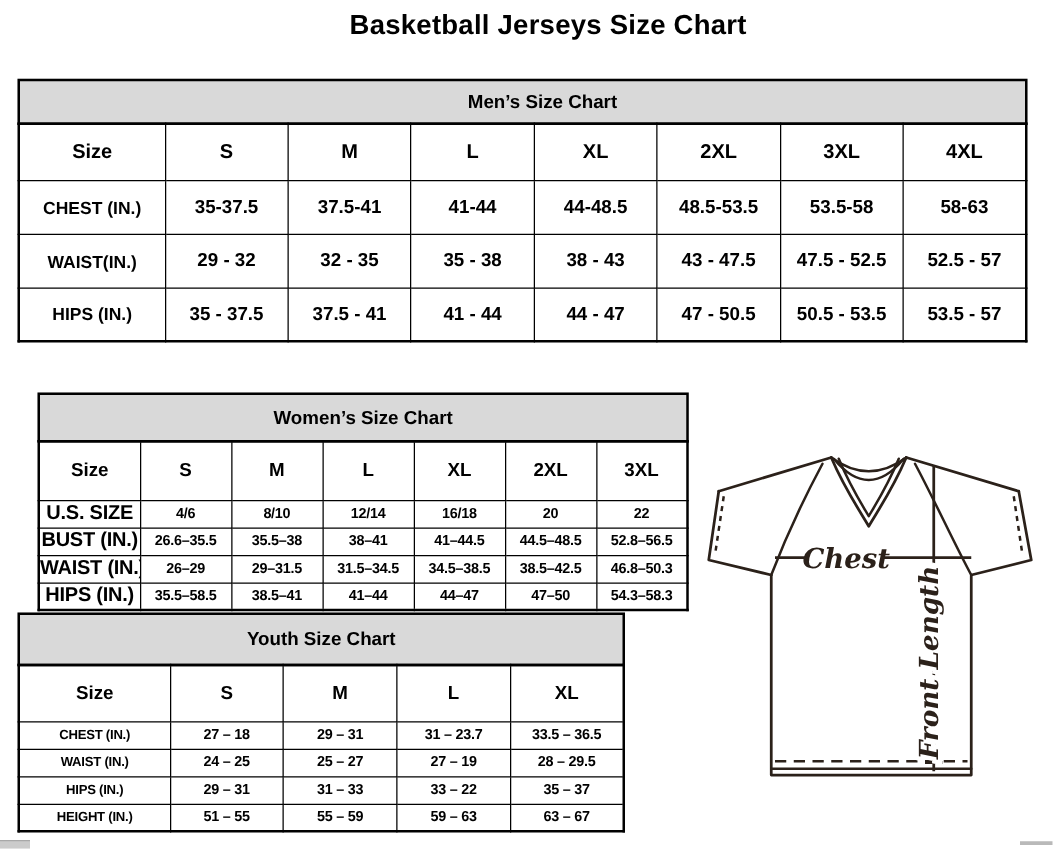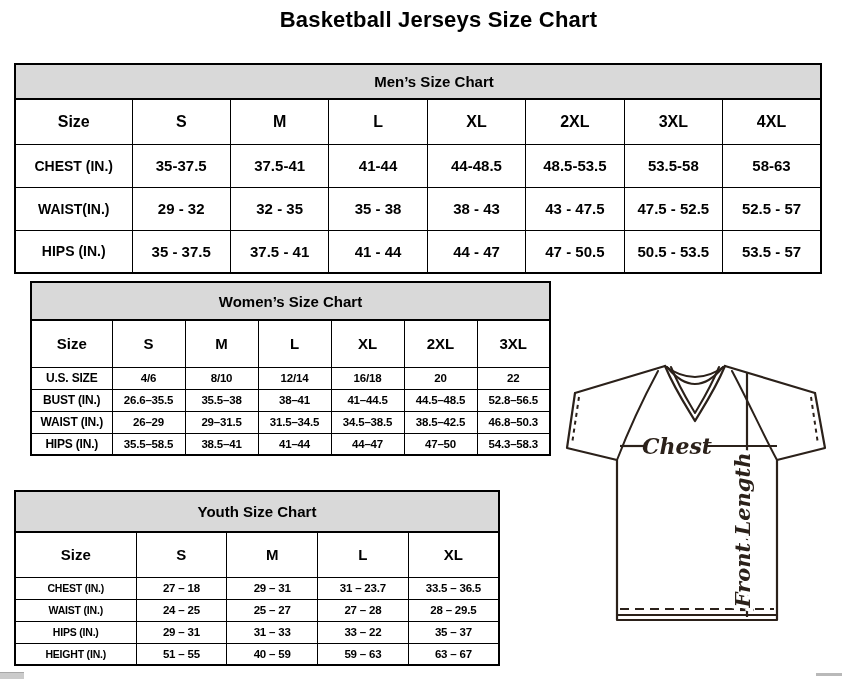--- a/index.html
+++ b/index.html
@@ -43,26 +43,26 @@
     white-space: nowrap;
   }
   
   #mens { left: 14px; top: 63px; width: 808px; }
   #mens .chart-title { height: 37px; padding-left: 32px; }
   #mens thead th { height: 45px; font-size: 16px; }
   #mens tbody td { height: 43px; font-size: 15px; }
   #mens .label-col { width: 117px; }
   #mens td.row-label { font-size: 14px; }
   
-  #womens { left: 14px; top: 281px; width: 537px; padding-left: 16px; }
+  #womens { left: 14px; top: 314px; width: 537px; padding-left: 16px; }
   #womens .chart-title { height: 40px; }
   #womens thead th { height: 47px; font-size: 15px; }
   #womens tbody td { height: 22px; font-size: 11.5px; letter-spacing: -0.2px; }
   #womens .label-col { width: 81px; }
-  #womens td.row-label { font-size: 12px; }
+  #womens td.row-label { font-size: 16px; }
   
   #youth { left: 14px; top: 490px; width: 486px; }
   #youth .chart-title { height: 43px; }
   #youth thead th { height: 45px; font-size: 15px; }
   #youth tbody td { height: 22px; font-size: 11.5px; letter-spacing: -0.2px; }
   #youth .label-col { width: 121px; }
   #youth td.row-label { font-size: 10.5px; }
   
   .jersey-wrap { position: absolute; left: 558px; top: 354px; width: 278px; height: 272px; }
   .jersey-wrap svg { display: block; width: 100%; height: 100%; }
@@ -208,34 +208,34 @@
           <td class="label-col row-label">CHEST (IN.)</td>
           <td>27 – 18</td>
           <td>29 – 31</td>
           <td>31 – 23.7</td>
           <td>33.5 – 36.5</td>
         </tr>
         <tr>
           <td class="label-col row-label">WAIST (IN.)</td>
           <td>24 – 25</td>
           <td>25 – 27</td>
-          <td>27 – 28</td>
+          <td>27 – 19</td>
           <td>28 – 29.5</td>
         </tr>
         <tr>
           <td class="label-col row-label">HIPS (IN.)</td>
           <td>29 – 31</td>
           <td>31 – 33</td>
           <td>33 – 22</td>
           <td>35 – 37</td>
         </tr>
         <tr>
           <td class="label-col row-label">HEIGHT (IN.)</td>
           <td>51 – 55</td>
-          <td>40 – 59</td>
+          <td>55 – 59</td>
           <td>59 – 63</td>
           <td>63 – 67</td>
         </tr>
       </tbody>
   </table>
 </div>
 
 <div class="jersey-wrap">
   <svg viewBox="0 0 278 272">
     <g fill="none" stroke="#2b211a" stroke-width="2.2" stroke-linecap="round" stroke-linejoin="round">

